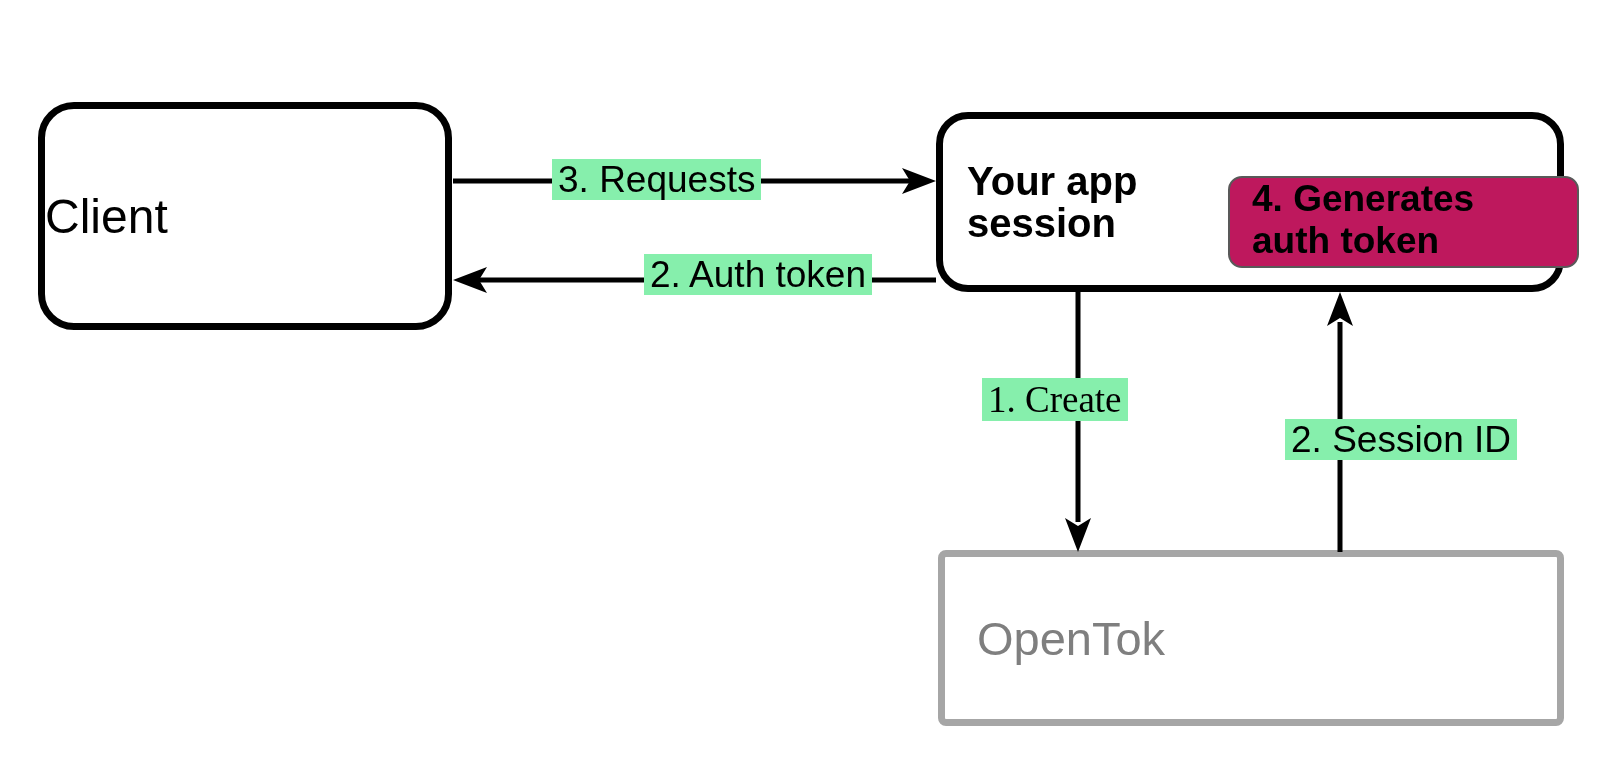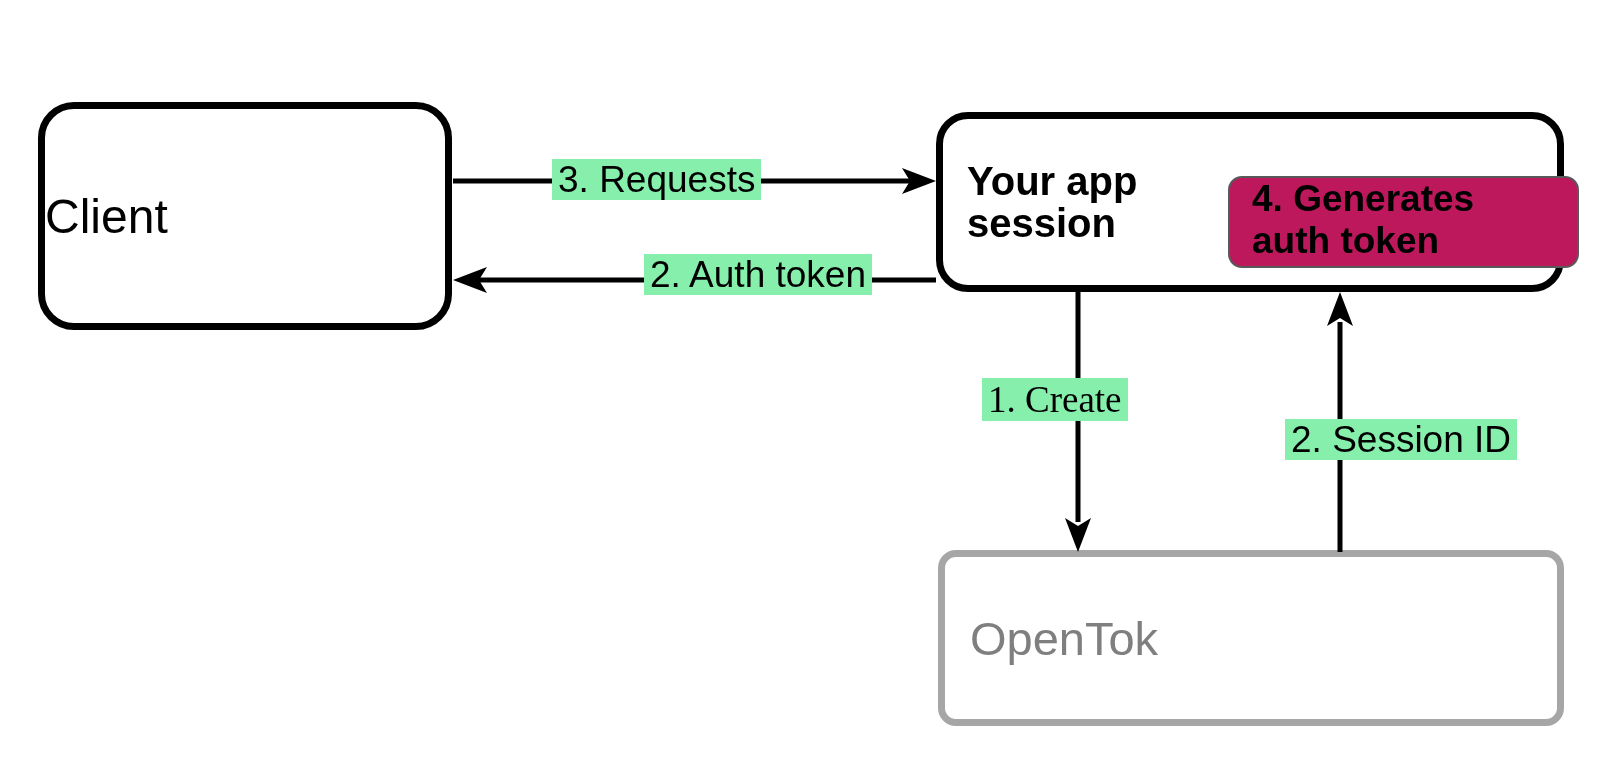--- a/index.html
+++ b/index.html
@@ -54,22 +54,22 @@
     align-items: flex-start;
     padding-left: 22px;
     font-size: 37px;
     line-height: 1.13;
     color: #000000;
   }
   #opentok-node {
     left: 938px; top: 550px;
     width: 626px; height: 176px;
     border: 7px solid #a6a6a6;
-    border-radius: 18px;
-    padding-left: 25px;
+    border-radius: 8px;
+    padding-left: 32px;
     font-size: 47px;
     color: #7f7f7f;
   }
   #arrow-layer {
     position: absolute;
     left: 0; top: 0;
     width: 1622px;
     height: 784px;
     pointer-events: none;
   }

